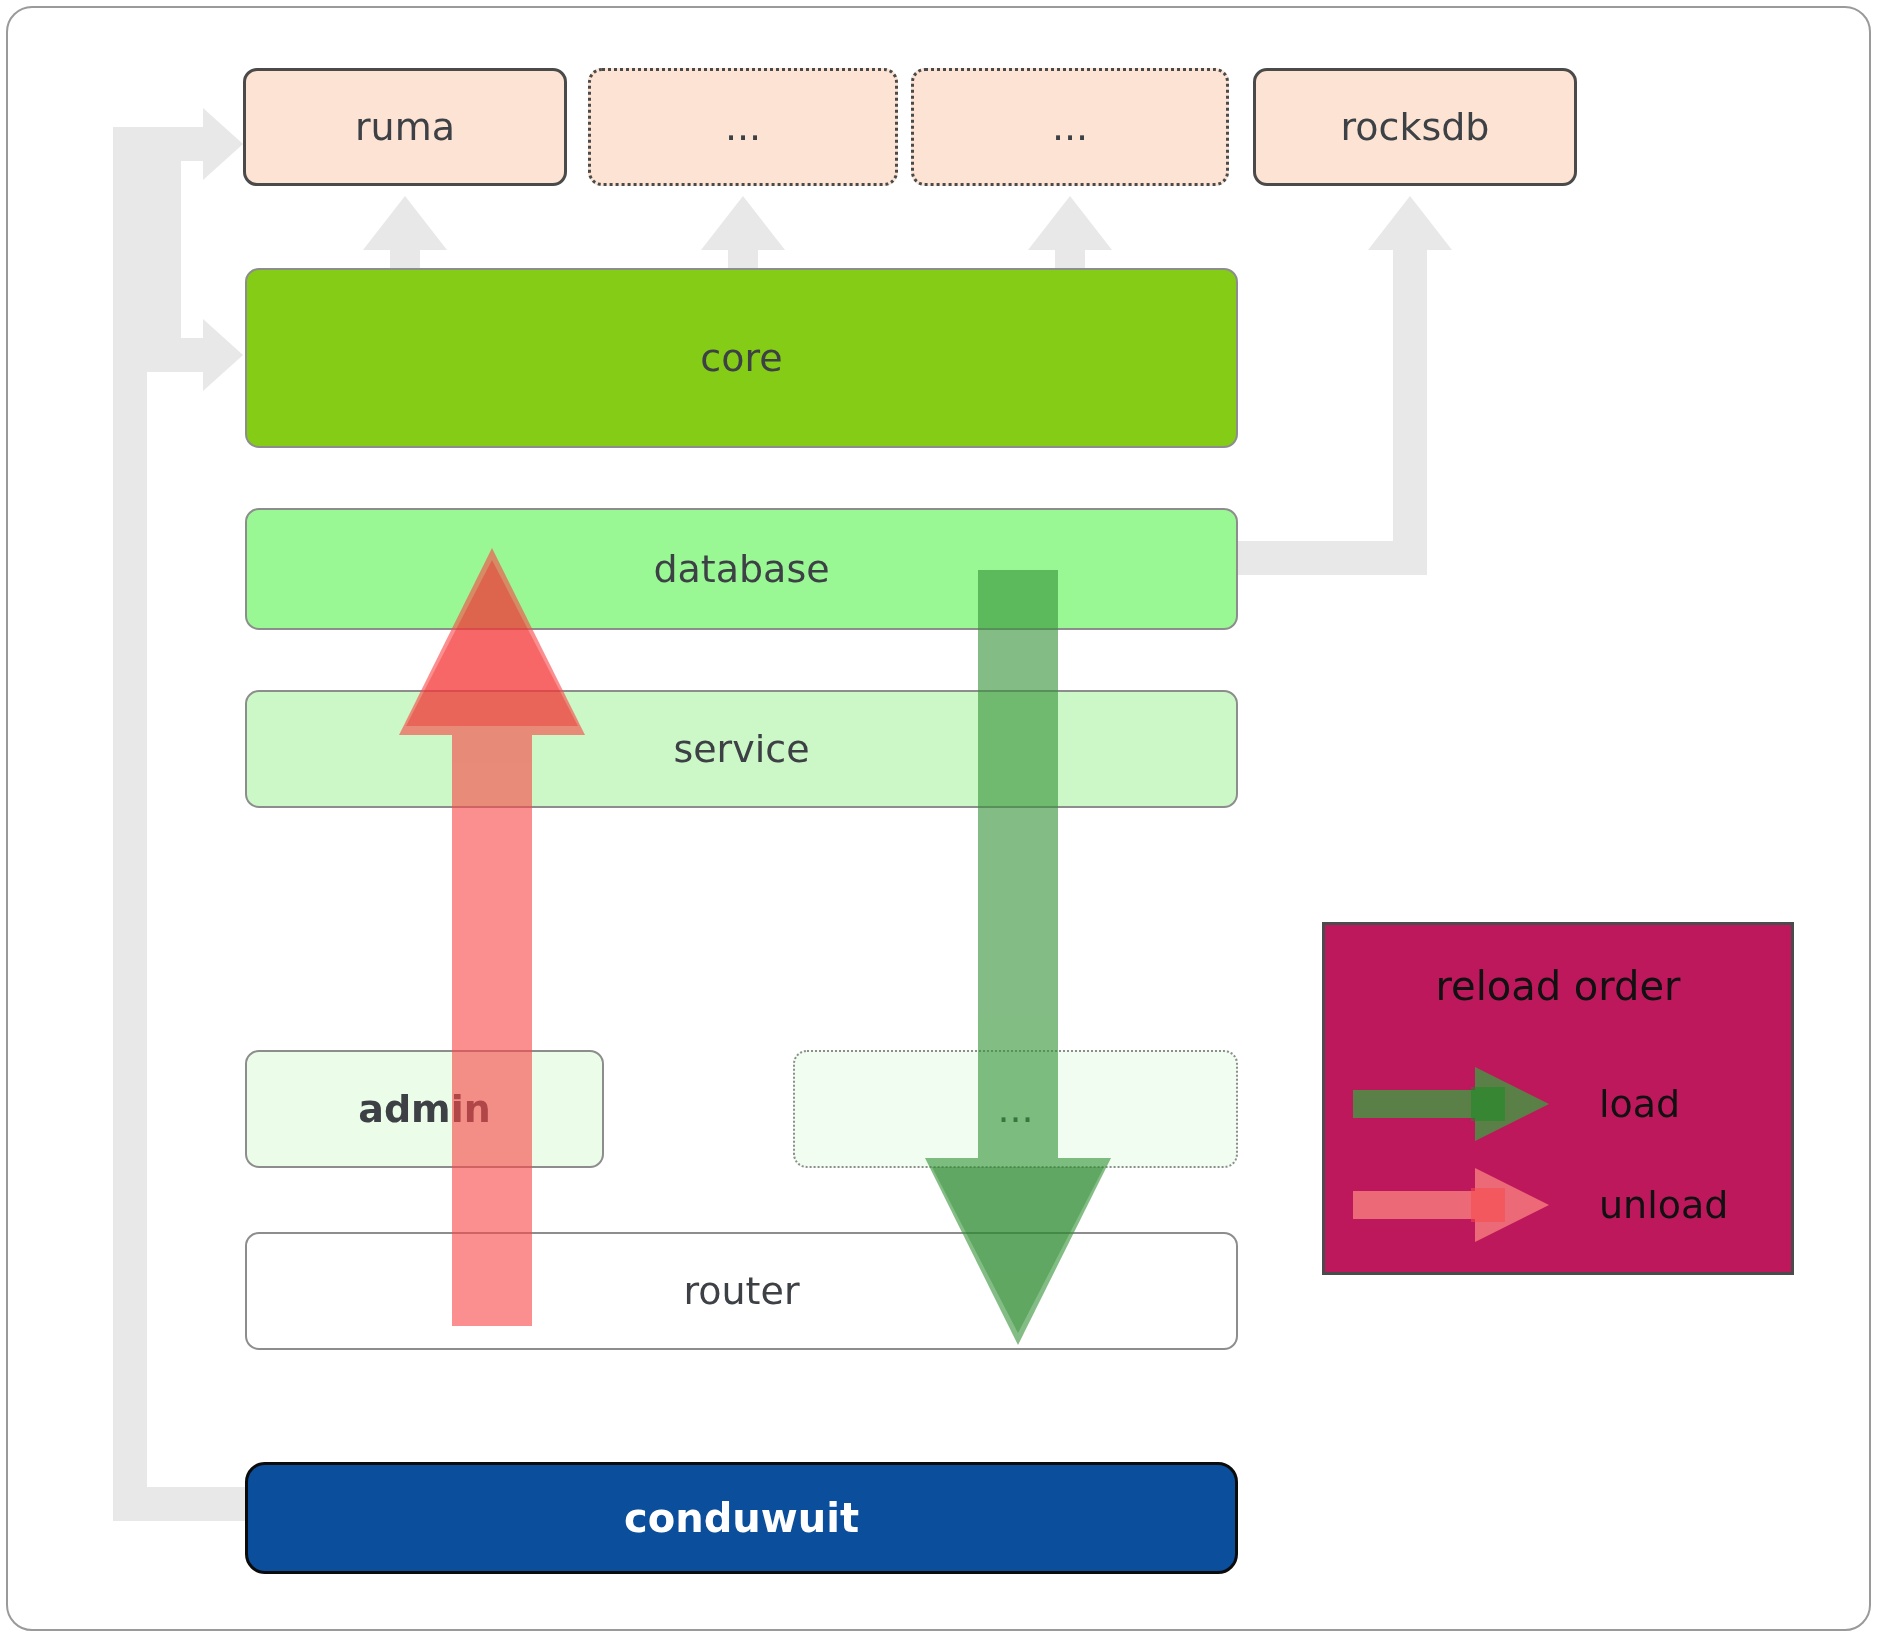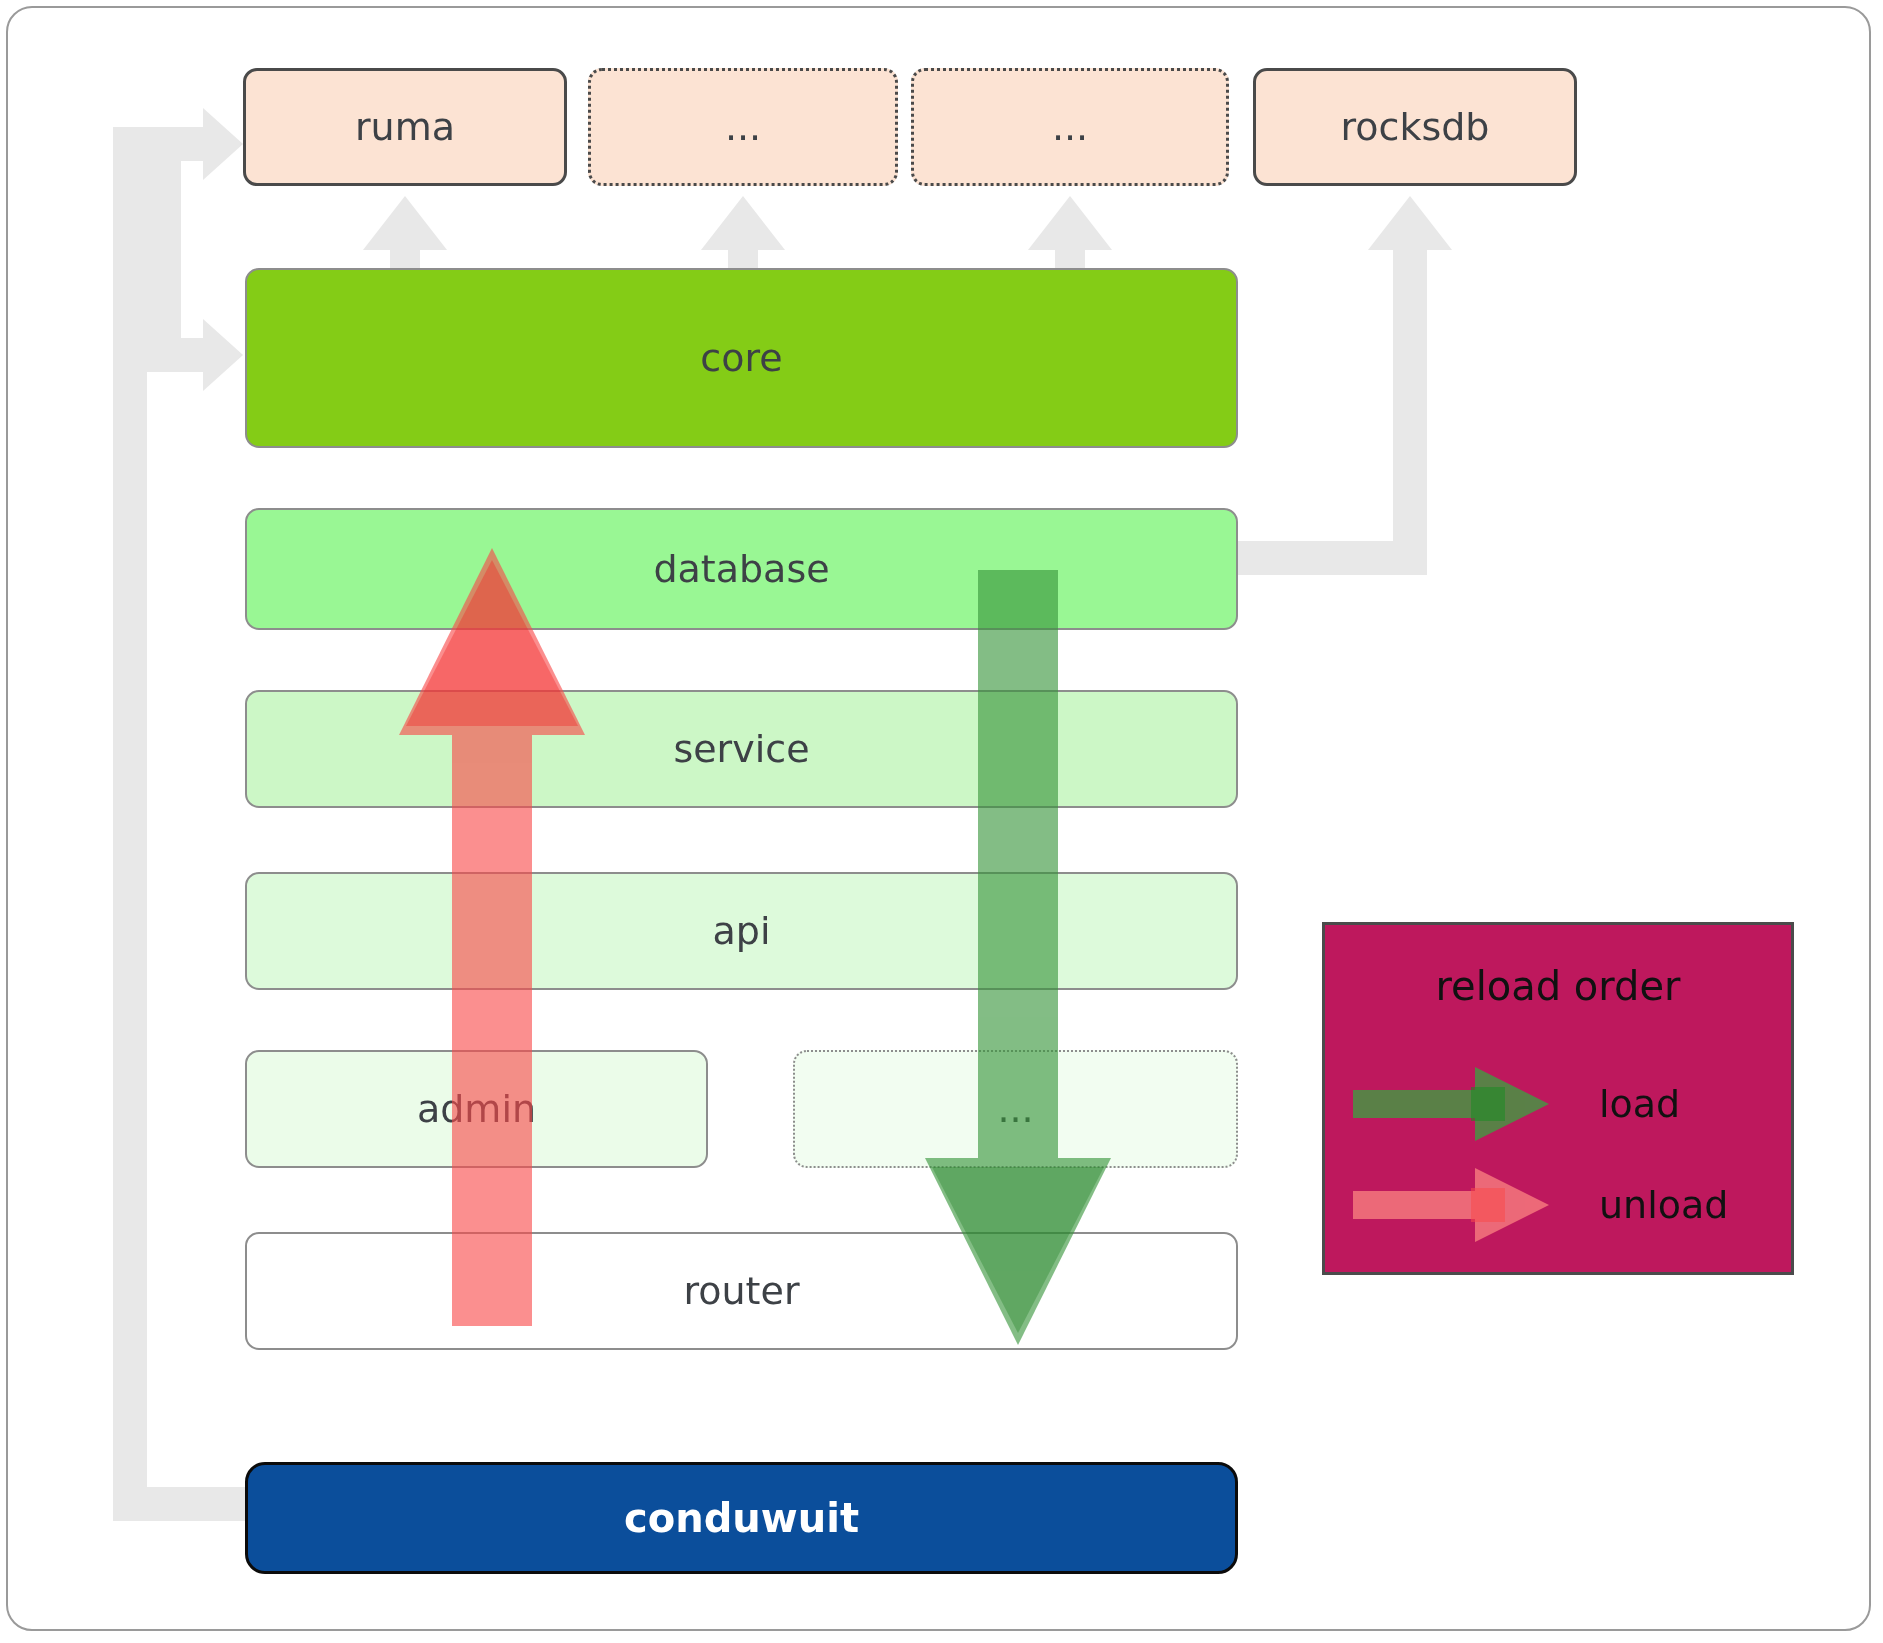--- a/index.html
+++ b/index.html
@@ -57,21 +57,21 @@
   
   .layer {
     left: 245px;
     width: 993px;
     border: 2px solid #8d8d8d;
   }
   #node-core     { top: 268px;  height: 180px; background: #84cc16; }
   #node-database { top: 508px;  height: 122px; background: #99f794; }
   #node-service  { top: 690px;  height: 118px; background: #ccf7c6; }
   #node-api      { top: 872px;  height: 118px; background: #ddfadb; }
-  #node-admin    { left: 245px; width: 463px; top: 1050px; height: 118px; background: #ebfce9; }
+  #node-admin    { left: 245px; width: 359px; top: 1050px; height: 118px; background: #ebfce9; font-weight: bold; }
   #node-dots-3   { left: 793px; width: 445px; top: 1050px; height: 118px; background: #f2fdf1; border: 2px dotted #8d8d8d; }
   #node-router   { top: 1232px; height: 118px; background: #ffffff; }
 
   #node-conduwuit {
     left: 245px; width: 993px; top: 1462px; height: 112px;
     background: #0b4e9b;
     border: 3px solid #0b0b0b;
     color: #ffffff;
     font-size: 40px;
     font-weight: bold;
@@ -179,23 +179,20 @@
 
   <div class="node layer" id="node-core">
     <span class="lbl">core</span>
   </div>
   <div class="node layer" id="node-database">
     <span class="lbl">database</span>
   </div>
   <div class="node layer" id="node-service">
     <span class="lbl">service</span>
   </div>
-  <div class="node layer" id="node-api">
-    <span class="lbl">api</span>
-  </div>
   <div class="node" id="node-admin" style="border:2px solid #8d8d8d;">
     <span class="lbl">admin</span>
   </div>
   <div class="node" id="node-dots-3">
     <span class="lbl">...</span>
   </div>
   <div class="node layer" id="node-router">
     <span class="lbl">router</span>
   </div>
 

